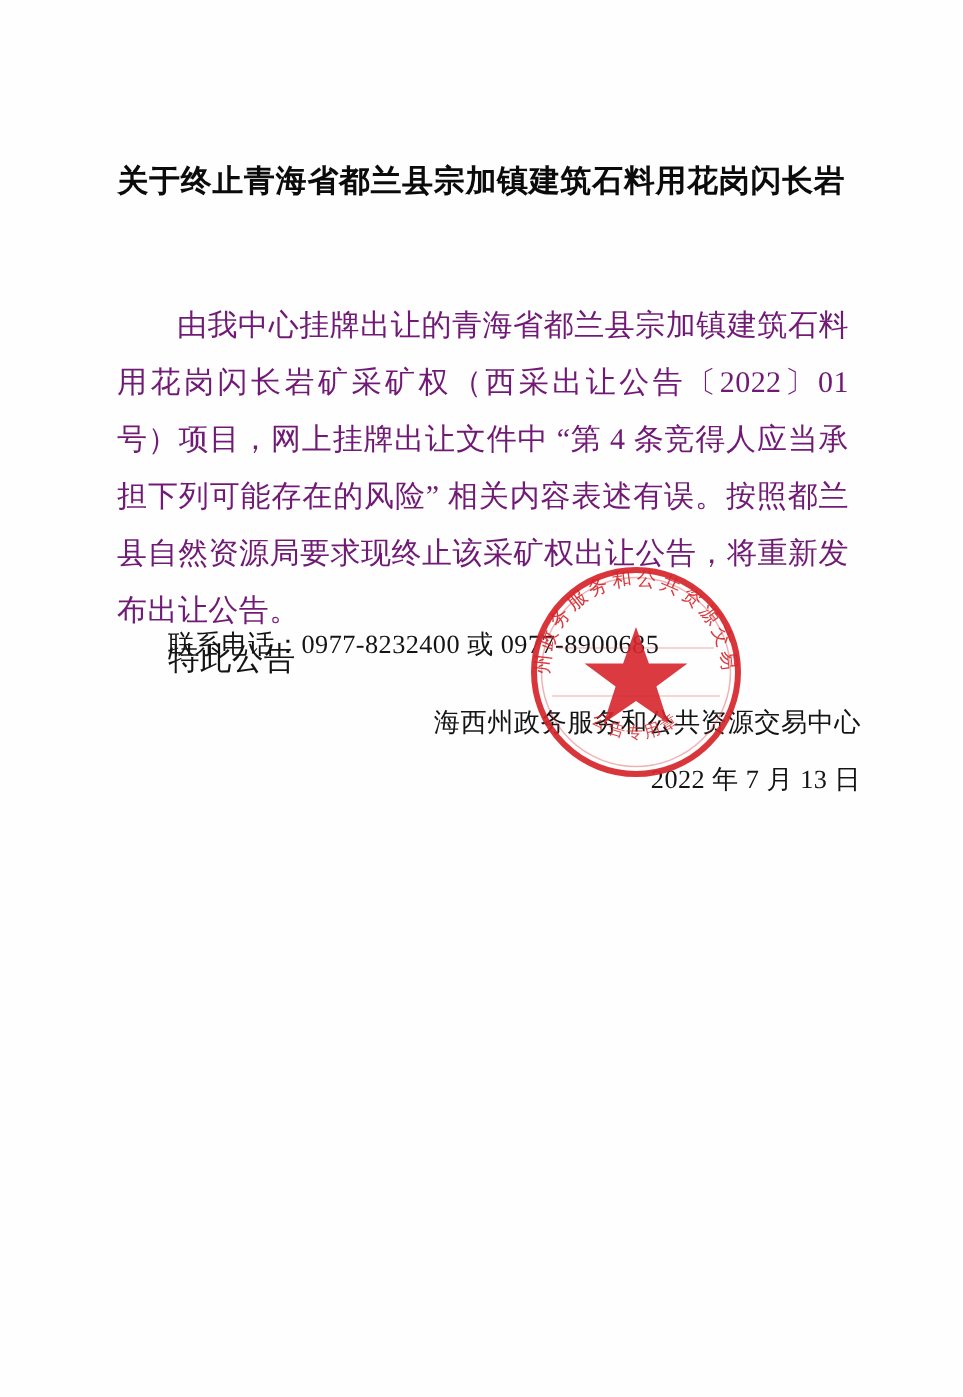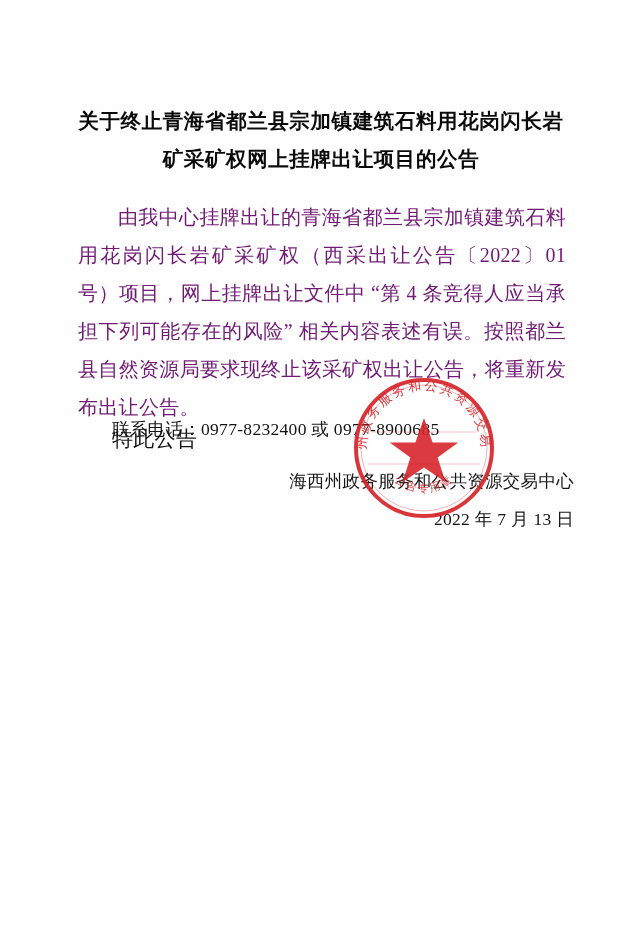--- a/index.html
+++ b/index.html
@@ -98,21 +98,20 @@
   }
   .seal svg { display: block; }
 </style>
 </head>
 <body>
 
 <div class="page">
 
   <div class="doc-title">
     <span class="line">关于终止青海省都兰县宗加镇建筑石料用花岗闪长岩</span>
-    <span class="line">矿采矿权网上挂牌出让项目的公告</span>
   </div>
 
   <div class="body-text">
     <p>由我中心挂牌出让的青海省都兰县宗加镇建筑石料用花岗闪长岩矿采矿权（西采出让公告〔2022〕01 号）项目，网上挂牌出让文件中 “第 4 条竞得人应当承担下列可能存在的风险” 相关内容表述有误。按照都兰县自然资源局要求现终止该采矿权出让公告，将重新发布出让公告。</p>
   </div>
 
   <div class="notice-line">特此公告</div>
 
   <div class="contact-line">联系电话：0977-8232400 或 0977-8900685</div>
 

